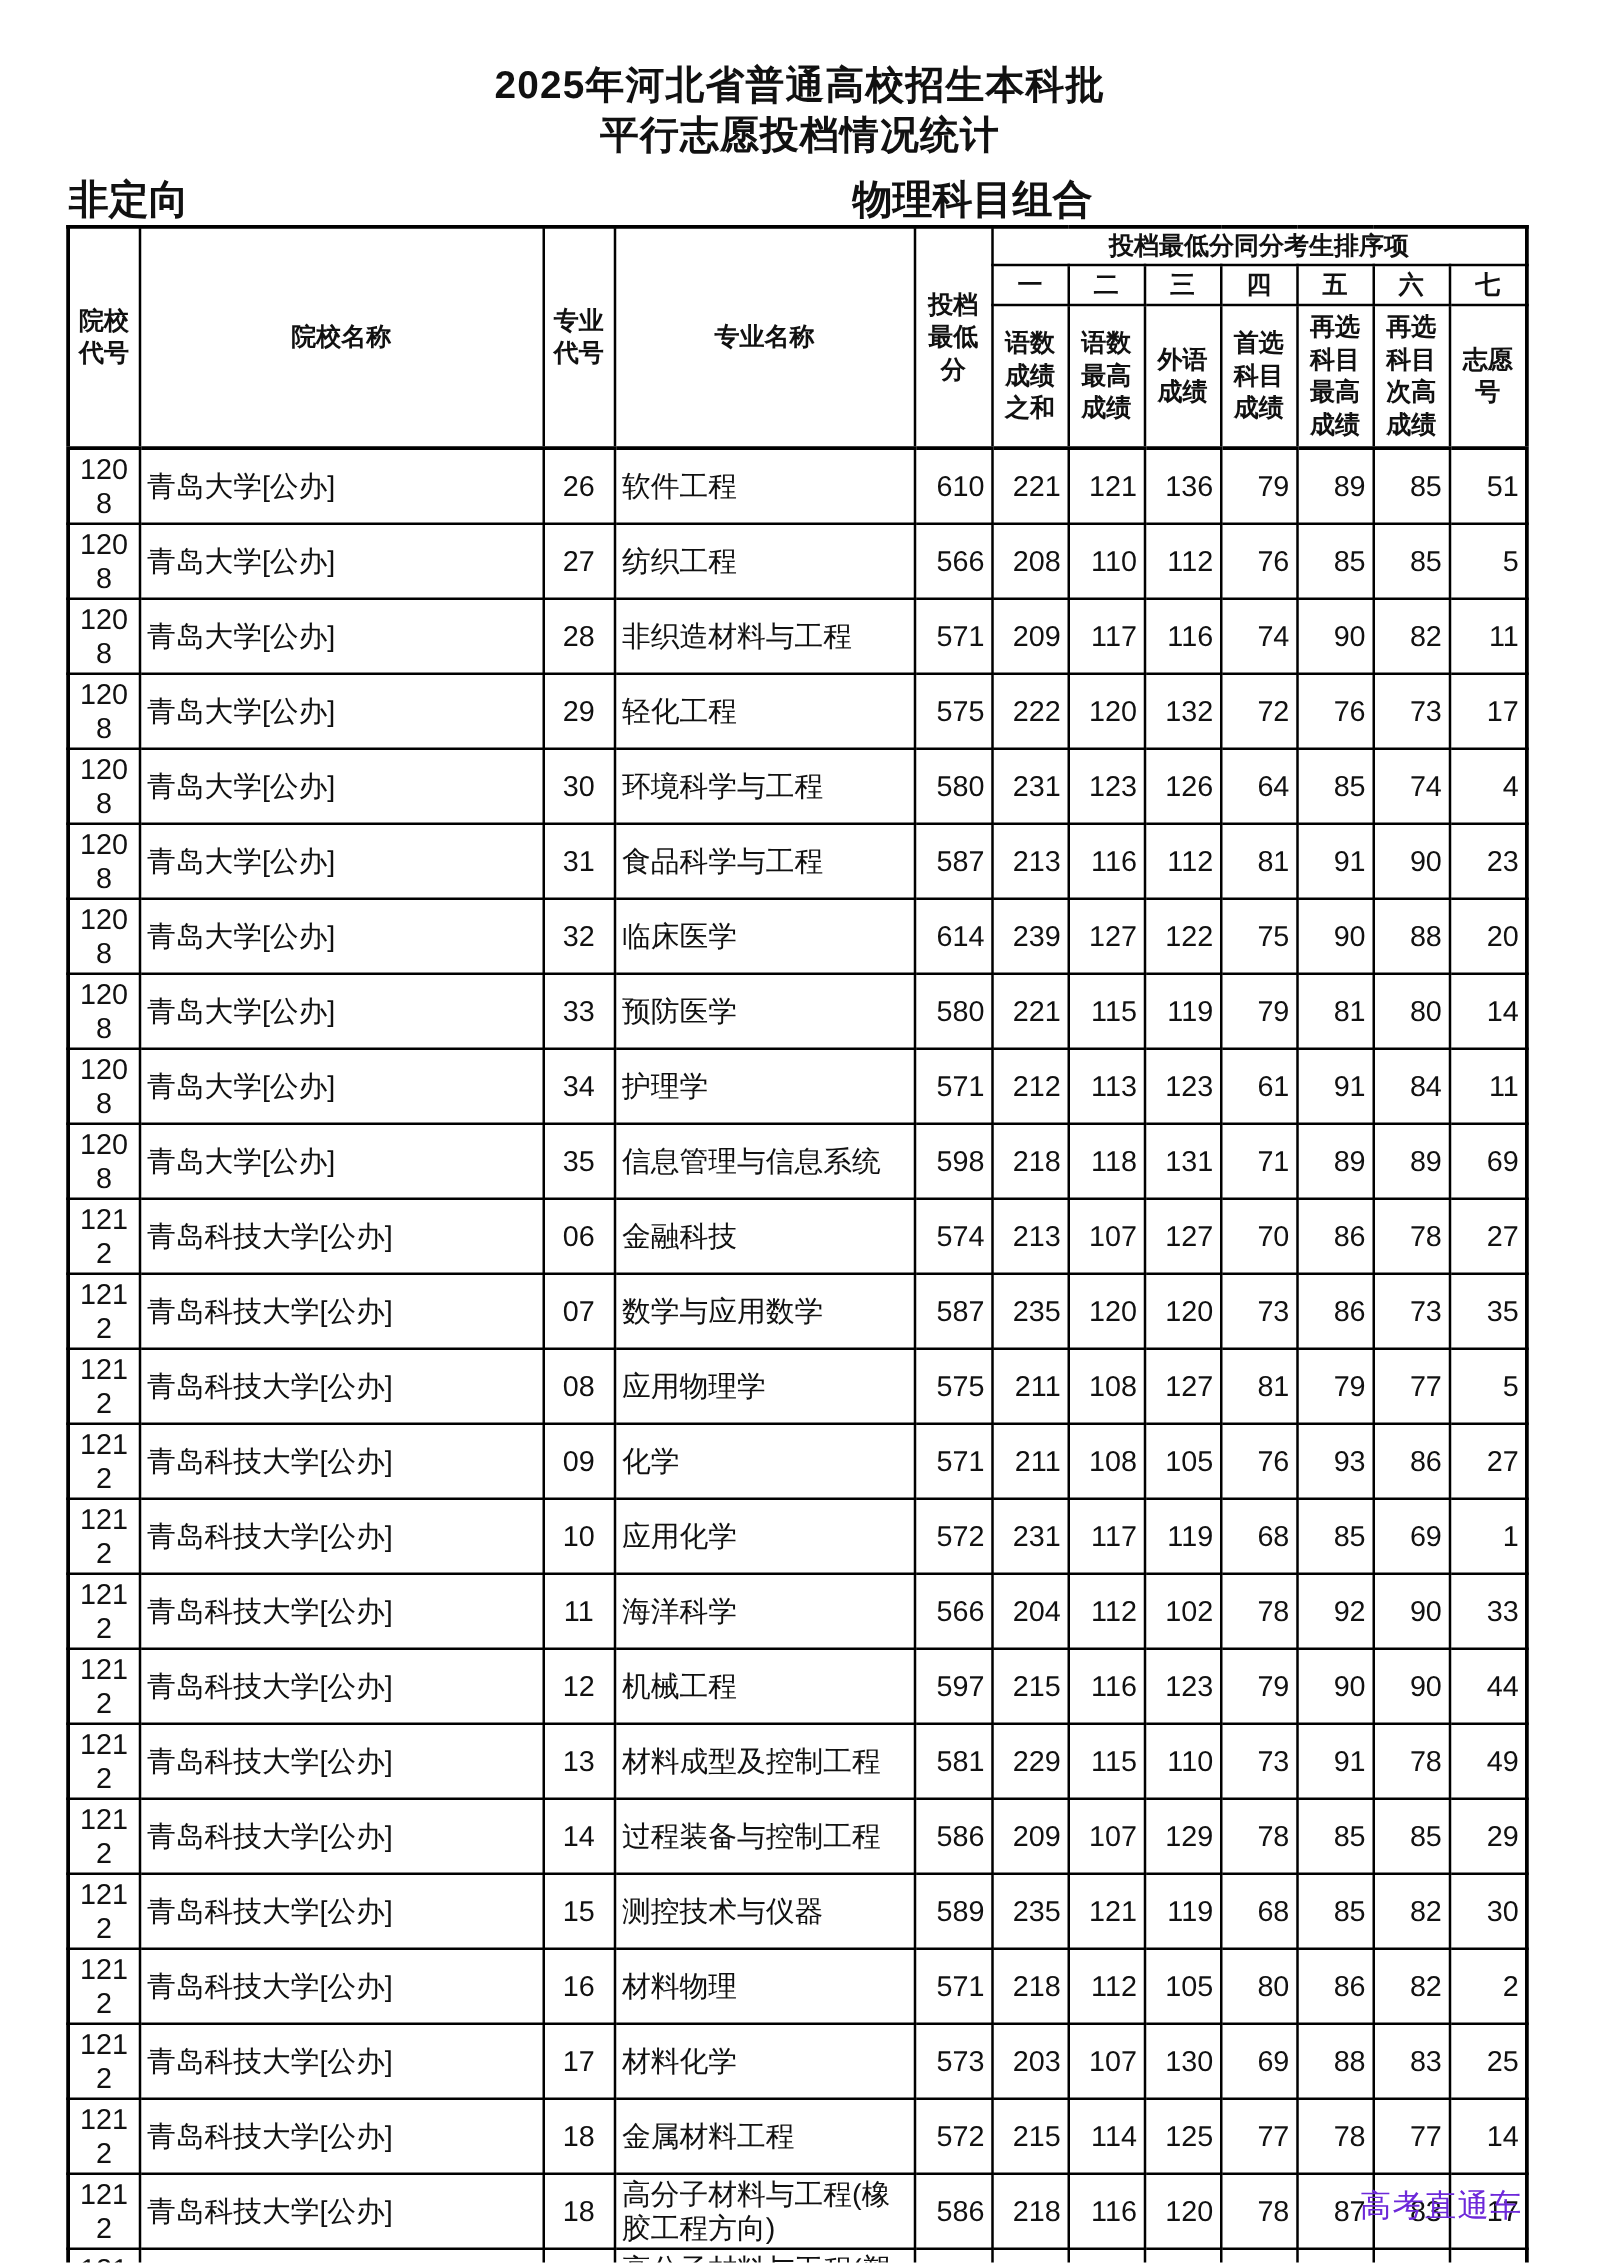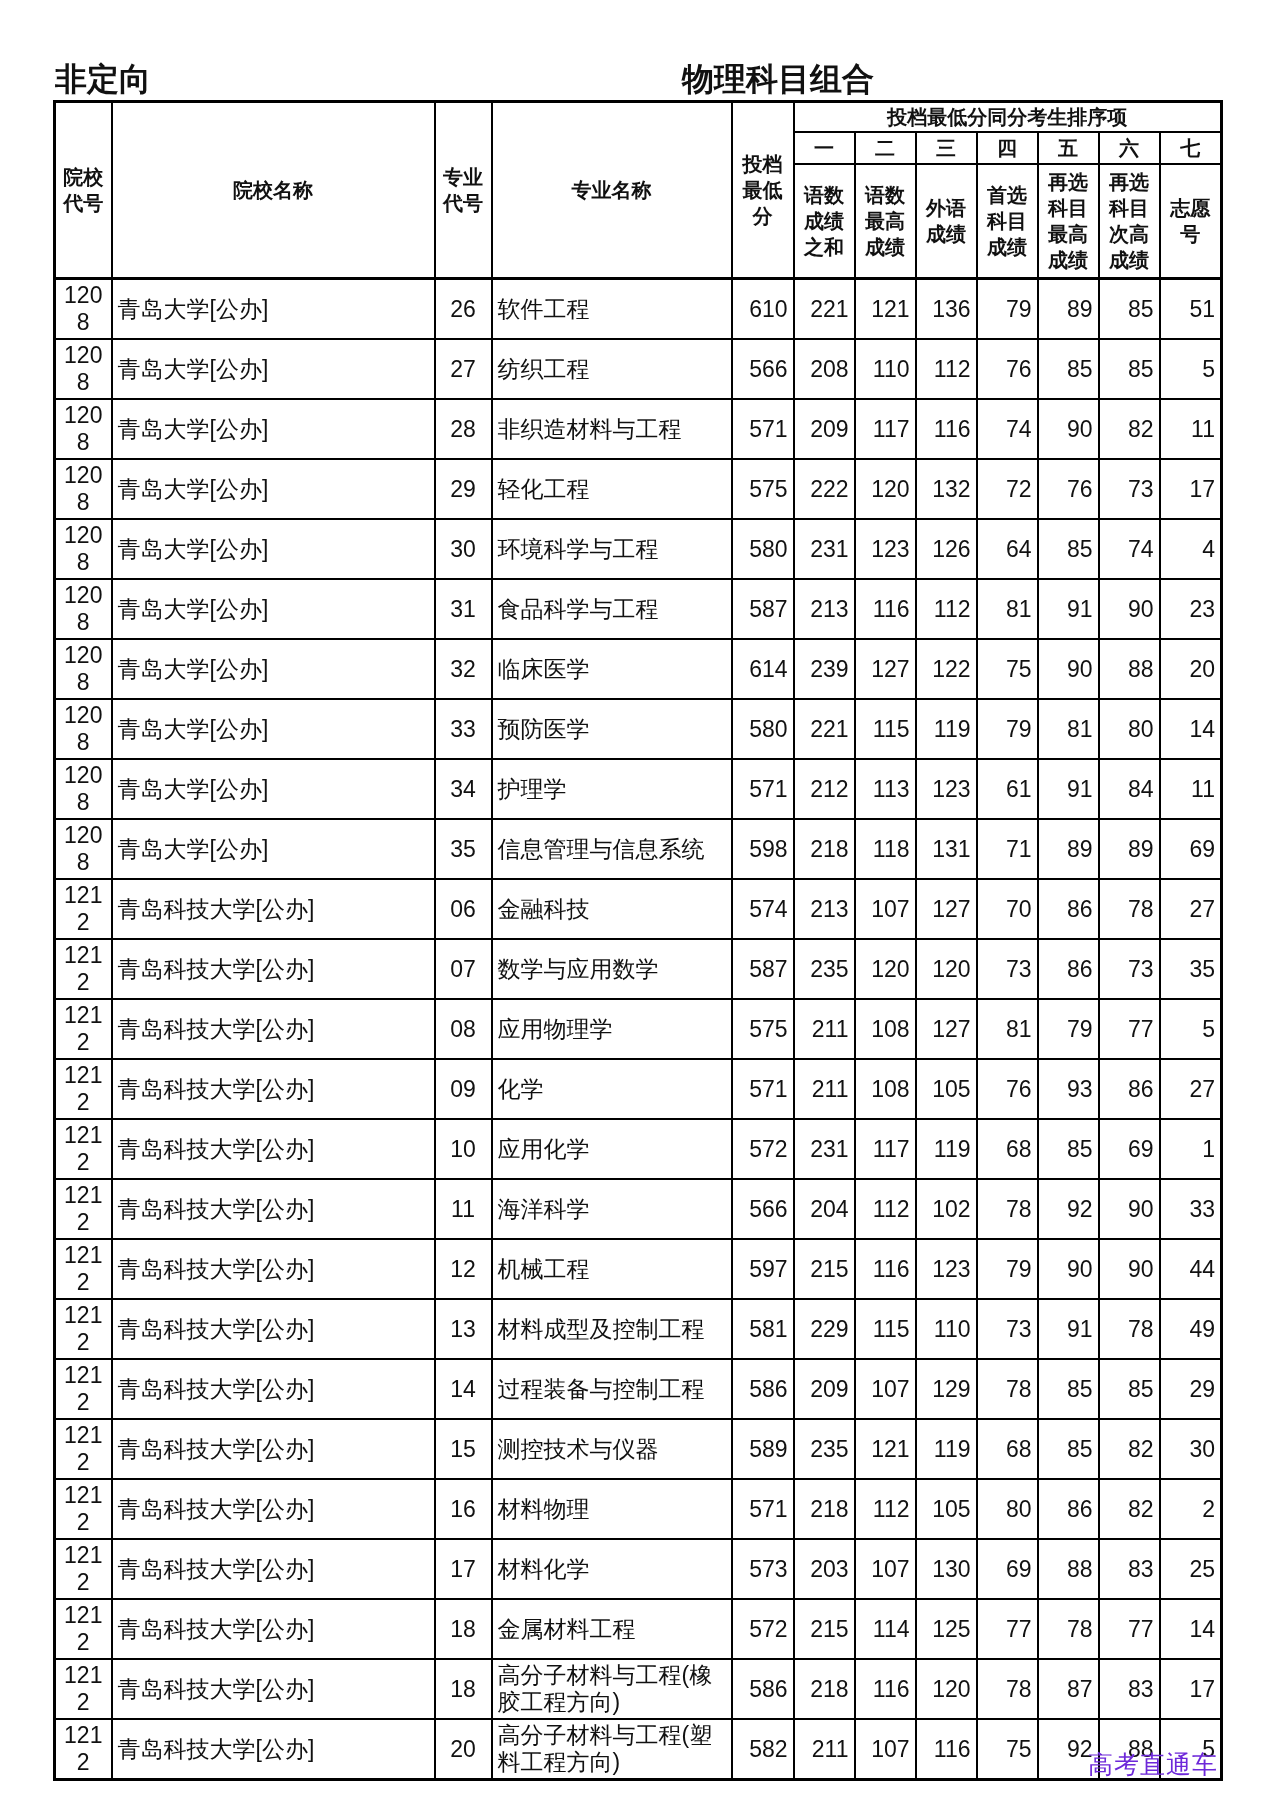--- a/index.html
+++ b/index.html
@@ -81,20 +81,22 @@
     top: 1748px;
     font-size: 25px;
     color: #b3b3b3;
     letter-spacing: 1px;
   }
 </style>
 </head>
 <body>
 
 <div class="title-block">
+  <div>2025年河北省普通高校招生本科批</div>
+  <div>平行志愿投档情况统计</div>
 </div>
 
 <div class="labels-row">
   <span class="label-left">非定向</span>
   <span class="label-right">物理科目组合</span>
 </div>
 
 <table class="report">
   <colgroup>
     <col style="width:57px">

